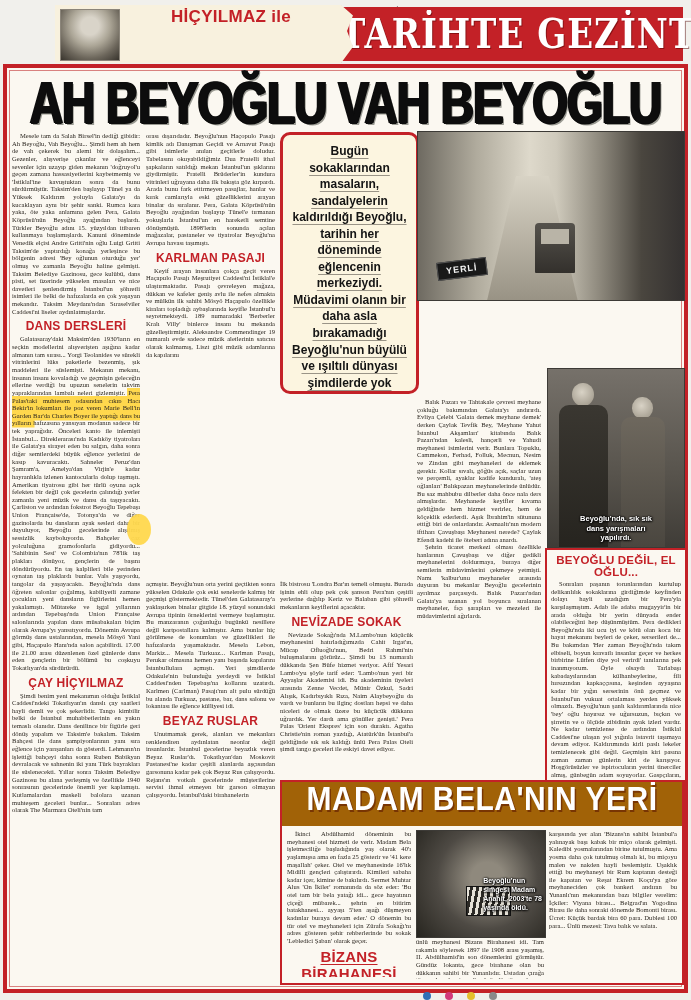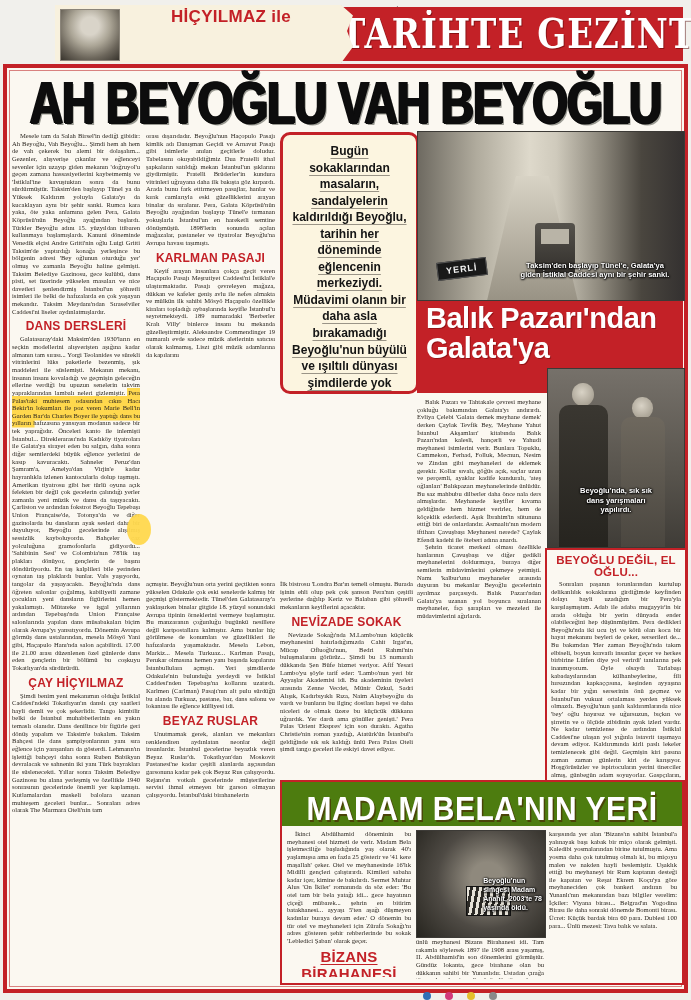--- a/index.html
+++ b/index.html
@@ -42,21 +42,21 @@
   .dance-photo{left:547px;top:368px;width:136px;height:178px;background:linear-gradient(#76716a,#57534c 60%,#3f3c37);z-index:3;}
   .madam-photo{position:absolute;left:134px;top:4px;width:128px;height:106px;background:radial-gradient(circle at 55% 45%,#8f897d 0 18%,#4e4a44 55%,#27251f 100%);border:1px solid #3c3a36;overflow:hidden;}
   .accordion{position:absolute;left:38%;top:52%;width:34%;height:26%;background:repeating-linear-gradient(100deg,#e6e2d8 0 3px,#2c2a26 3px 6px);border:1px solid #111;}
   
   .balik-box{position:absolute;left:417px;top:301px;width:266px;height:92px;background:#c32127;}
   .balik-title{margin:2px 0 0 9px;width:245px;font-weight:bold;font-size:29px;line-height:1.05;color:#fff;letter-spacing:-.5px;text-shadow:1px 1px 0 rgba(80,0,0,.4);}
   
   .eloglu-box{position:absolute;left:545px;top:548px;width:130px;height:226px;border:2px solid #c32127;background:#fbf8f1;padding:2px 4px;overflow:hidden;z-index:2;}
   
   .madam-box{position:absolute;left:280px;top:780px;width:400px;height:201px;border:2px solid #c32127;background:#fbf8f1;}
-  .madam-banner{height:44px;background:#4d7c0f;display:flex;align-items:flex-end;justify-content:center;}
+  .madam-banner{height:44px;background:#a16207;display:flex;align-items:flex-start;justify-content:center;}
   .madam-title{font-weight:bold;font-size:30px;color:#fff;letter-spacing:.5px;transform:scaleY(1.12);text-shadow:1.5px 1.5px 0 rgba(70,0,0,.45);white-space:nowrap;}
   .madam-cols{position:relative;height:155px;}
   .madam-left{position:absolute;left:5px;top:4px;width:124px;height:147px;overflow:hidden;}
   .madam-mid{position:absolute;left:134px;top:112px;width:128px;height:41px;overflow:hidden;}
   .madam-right{position:absolute;left:267px;top:4px;width:128px;height:147px;overflow:hidden;}
   
   .dot{position:absolute;top:992px;width:8px;height:8px;border-radius:50%;}
 </style>
 </head>
 <body>
@@ -92,33 +92,29 @@
   </div>
 
   <div class="callout">
     <div class="callout-text">Bugün sokaklarından masaların, sandalyelerin kaldırıldığı Beyoğlu, tarihin her döneminde eğlencenin merkeziydi. Müdavimi olanın bir daha asla bırakamadığı Beyoğlu'nun büyülü ve ışıltılı dünyası şimdilerde yok edilmek isteniyor. Oysa bir dönem Beyoğlu ile övünülür, modernlik denilince akla ilk olarak bu semt gelirdi</div>
   </div>
 
   <div class="photo street-photo">
     <div class="street-road"></div>
     <div class="tram"></div>
     <div class="street-sign">YERLİ</div>
-    <div class="photo-caption" style="right:14px;bottom:20px;width:150px;">Taksim'den başlayıp Tünel'e, Galata'ya giden İstiklal Caddesi aynı bir şehir sanki.</div>
   </div>
 
-  <div class="balik-box">
-    <div class="balik-title">Balık Pazarı'ndan Galata'ya</div>
-  </div>
 
   <div class="photo dance-photo">
     <div class="fig-head" style="left:18%;top:8%;width:16%;height:13%;"></div>
     <div class="fig-body" style="left:8%;top:20%;width:36%;height:80%;background:linear-gradient(#3a3731,#26241f);"></div>
     <div class="fig-head" style="left:62%;top:16%;width:15%;height:12%;"></div>
     <div class="fig-body" style="left:54%;top:27%;width:32%;height:73%;background:linear-gradient(#6e685e,#4a463f);"></div>
-    <div class="photo-caption" style="left:18%;bottom:32px;width:64%;">Beyoğlu'nda, sık sık dans yarışmaları yapılırdı.</div>
+    <div class="photo-caption" style="left:18%;bottom:4px;width:64%;">Beyoğlu'nda, sık sık dans yarışmaları yapılırdı.</div>
   </div>
 
   <div class="yellow-dot"></div>
 
   <div class="col" style="left:146px;top:580px;width:129px;height:402px;">
     <p class="bt">açmıştır. Beyoğlu'nun orta yerini geçtikten sonra yükselen Odakule çok eski senelerde kalmış bir geçmişi göstermektedir. Tünel'den Galatasaray'a yaklaşırken binalar gitgide 18. yüzyıl sonundaki Avrupa tipinin örneklerini vermeye başlamıştır. Bu manzaranın çoğunluğu bugünkü nesillere değil kartpostallara kalmıştır. Ama bunlar hiç görülmese de konumları ve güzellikleri ile hafızalarda yaşamaktadır. Mesela Lebon, Markiz... Mesela Turkuaz... Karlman Pasajı, Perukar olmasına hemen yanı başında kapılarını İstanbullulara açmıştı. Yeri şimdilerde Odakule'nin bulunduğu yerdeydi ve İstiklal Caddesi'nden Tepebaşı'na kollarını uzatırdı. Karlmen (Carlman) Pasajı'nın alt pulu sürdüğü bu alanda Turkuaz, pastane, bar, dans salonu ve lokantası ile eğlence külliyesi idi.</p>
     <div class="subhead">BEYAZ RUSLAR</div>
     <p class="bt ind">Unutmamak gerek, alanları ve mekanları renklendiren aydınlatan neonlar değil insanlardır. İstanbul gecelerine beyazlık veren Beyaz Ruslar'dı. Tokatlıyan'dan Moskovit Pastanesi'ne kadar çeşitli alanlarda aşçısından garsonuna kadar pek çok Beyaz Rus çalışıyordu. Rejans'ın votkalı gecelerinde müşterilerine servisi ihmal etmeyen bir garson olmayan çalışıyordu. İstanbul'daki birahanelerin</p>
   </div>
 

